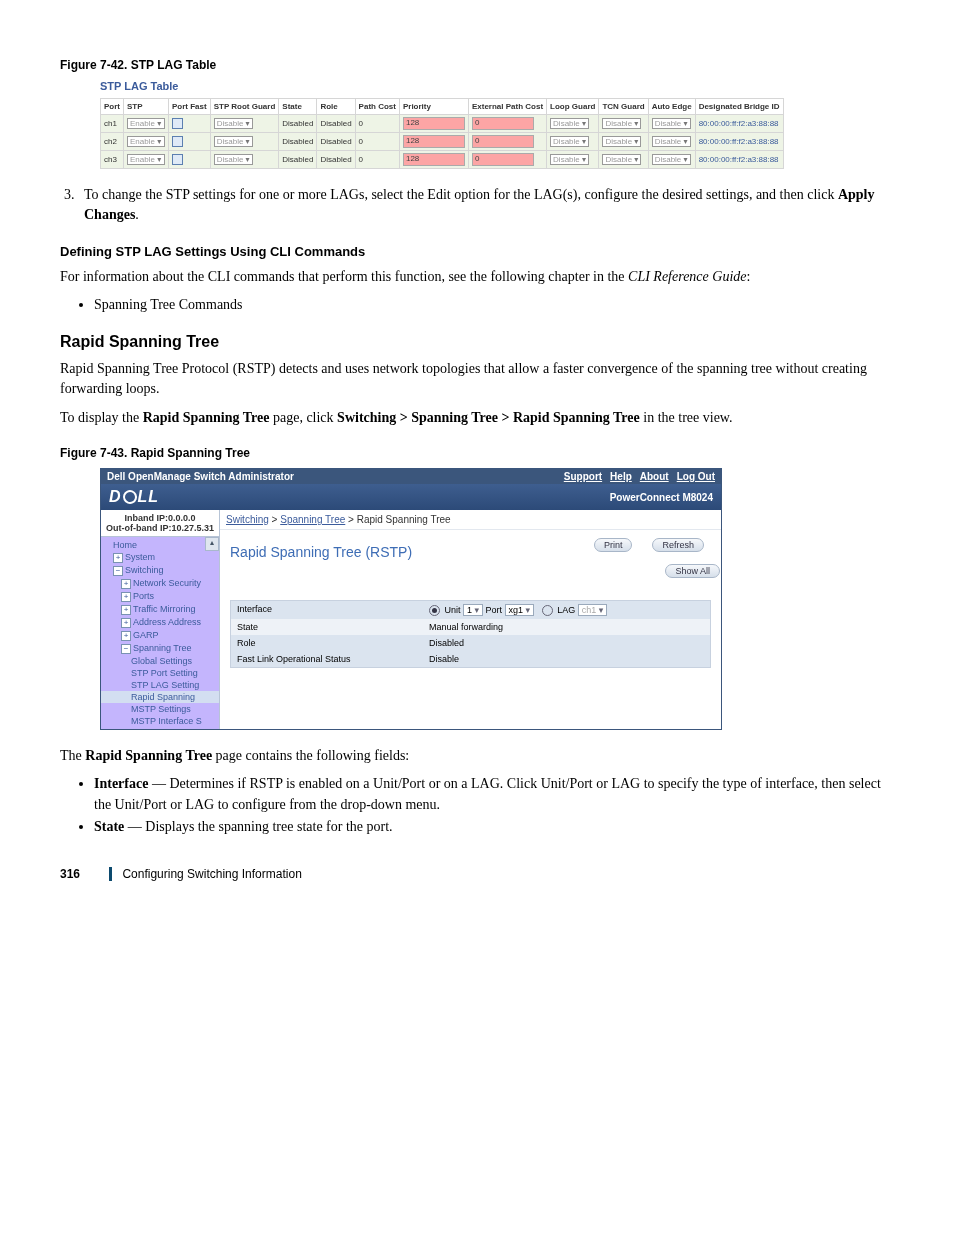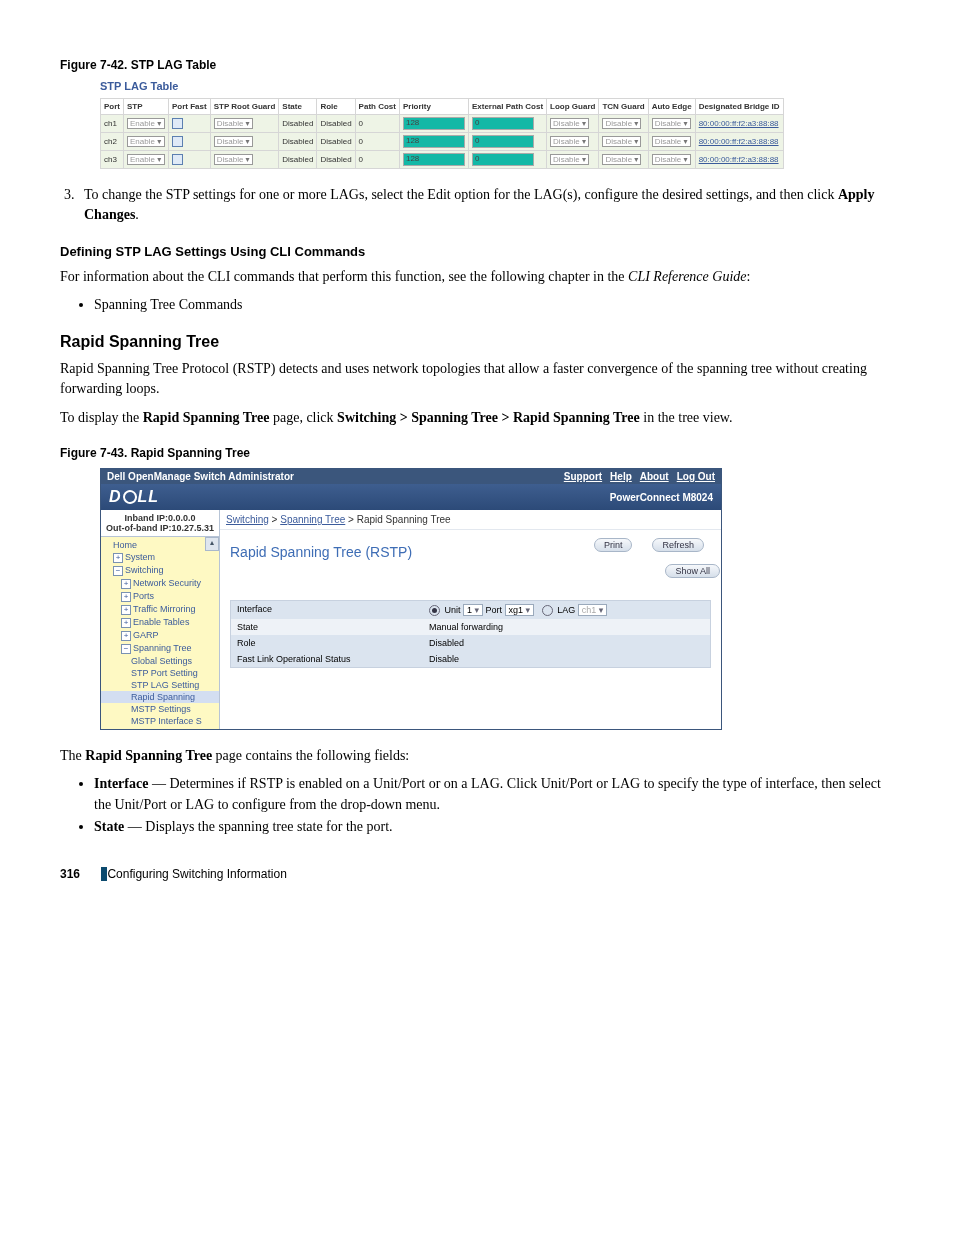--- a/index.html
+++ b/index.html
@@ -36,21 +36,21 @@
   ul { margin: 4px 0 8px 34px; padding: 0; font-family: Liberation Serif, serif; }
   ul li { line-height: 1.45; margin: 2px 0; }
   .italic { font-style: italic; }
   .bold { font-weight: bold; }
   .footer {
     margin-top: 30px;
     font-family: Arial, Helvetica, sans-serif;
     font-size: 12px;
   }
   .footer .pnum { font-weight: bold; margin-right: 10px; }
-  .footer .bar { margin: 0 8px; border-left: 6px solid #0c4a6e; }
+  .footer .bar { margin: 0 16px; border-left: 3px solid #0c4a6e; padding-left: 10px; }
 
   
   .stp-table-wrap { margin: 6px 0 16px 40px; }
   .stp-title {
     font-family: Verdana, Arial, sans-serif;
     font-size: 11px;
     color: #3b5b9b;
     font-weight: bold;
     margin: 0 0 6px 0;
   }
@@ -87,31 +87,30 @@
   .dd::after { content: " \25BE"; color: #777; }
   .cb {
     display: inline-block;
     width: 9px; height: 9px;
     border: 1px solid #5c7fb0;
     background: #dfeaf7;
     vertical-align: middle;
   }
   .inp {
     display: inline-block;
-    background: #14b8a6;
+    background: #fca5a5;
     border: 1px solid #aaa;
     min-width: 56px;
     height: 11px;
     font-size: 8px;
     padding: 0 2px;
     color: #444;
   }
   .did {
     color: #3b5b9b;
-    text-decoration: underline;
     font-size: 8px;
   }
 
   
   .shot {
     margin: 6px 0 16px 40px;
     width: 620px;
     border: 1px solid #3b567c;
     font-family: Verdana, Arial, sans-serif;
     font-size: 10px;
@@ -154,21 +153,21 @@
     border: 2px solid #fff;
     border-radius: 50%;
     width: 10px; height: 10px;
     margin: 0 1px;
     transform: rotate(20deg);
   }
   .shot-body { display: flex; }
   .shot-sidebar {
     width: 118px;
     border-right: 1px solid #b7c4d6;
-    background: #fef9c3;
+    background: #c4b5fd;
     font-size: 9px;
     color: #3b5b9b;
   }
   .shot-sidebar .ip {
     padding: 3px 4px;
     text-align: center;
     border-bottom: 1px solid #b7c4d6;
     color: #333;
     font-weight: bold;
     background: #fff;
@@ -401,21 +400,21 @@
         <div>Out-of-band IP:10.27.5.31</div>
       </div>
       <div class="treebox" id="treebox">
         <span class="scrollbtn" style="top:0">▴</span>
       <div class="tree-item"><span>Home</span></div>
           <div class="tree-item"><span class="pm">+</span><span>System</span></div>
           <div class="tree-item"><span class="pm">−</span><span>Switching</span></div>
           <div class="tree-item indent1"><span class="pm">+</span><span>Network Security</span></div>
           <div class="tree-item indent1"><span class="pm">+</span><span>Ports</span></div>
           <div class="tree-item indent1"><span class="pm">+</span><span>Traffic Mirroring</span></div>
-          <div class="tree-item indent1"><span class="pm">+</span><span>Enable Tables</span></div>
+          <div class="tree-item indent1"><span class="pm">+</span><span>Address Address</span></div>
           <div class="tree-item indent1"><span class="pm">+</span><span>GARP</span></div>
           <div class="tree-item indent1"><span class="pm">−</span><span>Spanning Tree</span></div>
           <div class="tree-item indent2"><span>Global Settings</span></div>
           <div class="tree-item indent2"><span>STP Port Setting</span></div>
           <div class="tree-item indent2"><span>STP LAG Setting</span></div>
           <div class="tree-item indent2 sel"><span>Rapid Spanning</span></div>
           <div class="tree-item indent2"><span>MSTP Settings</span></div>
           <div class="tree-item indent2"><span>MSTP Interface S</span></div>
         </div>
     </div>

